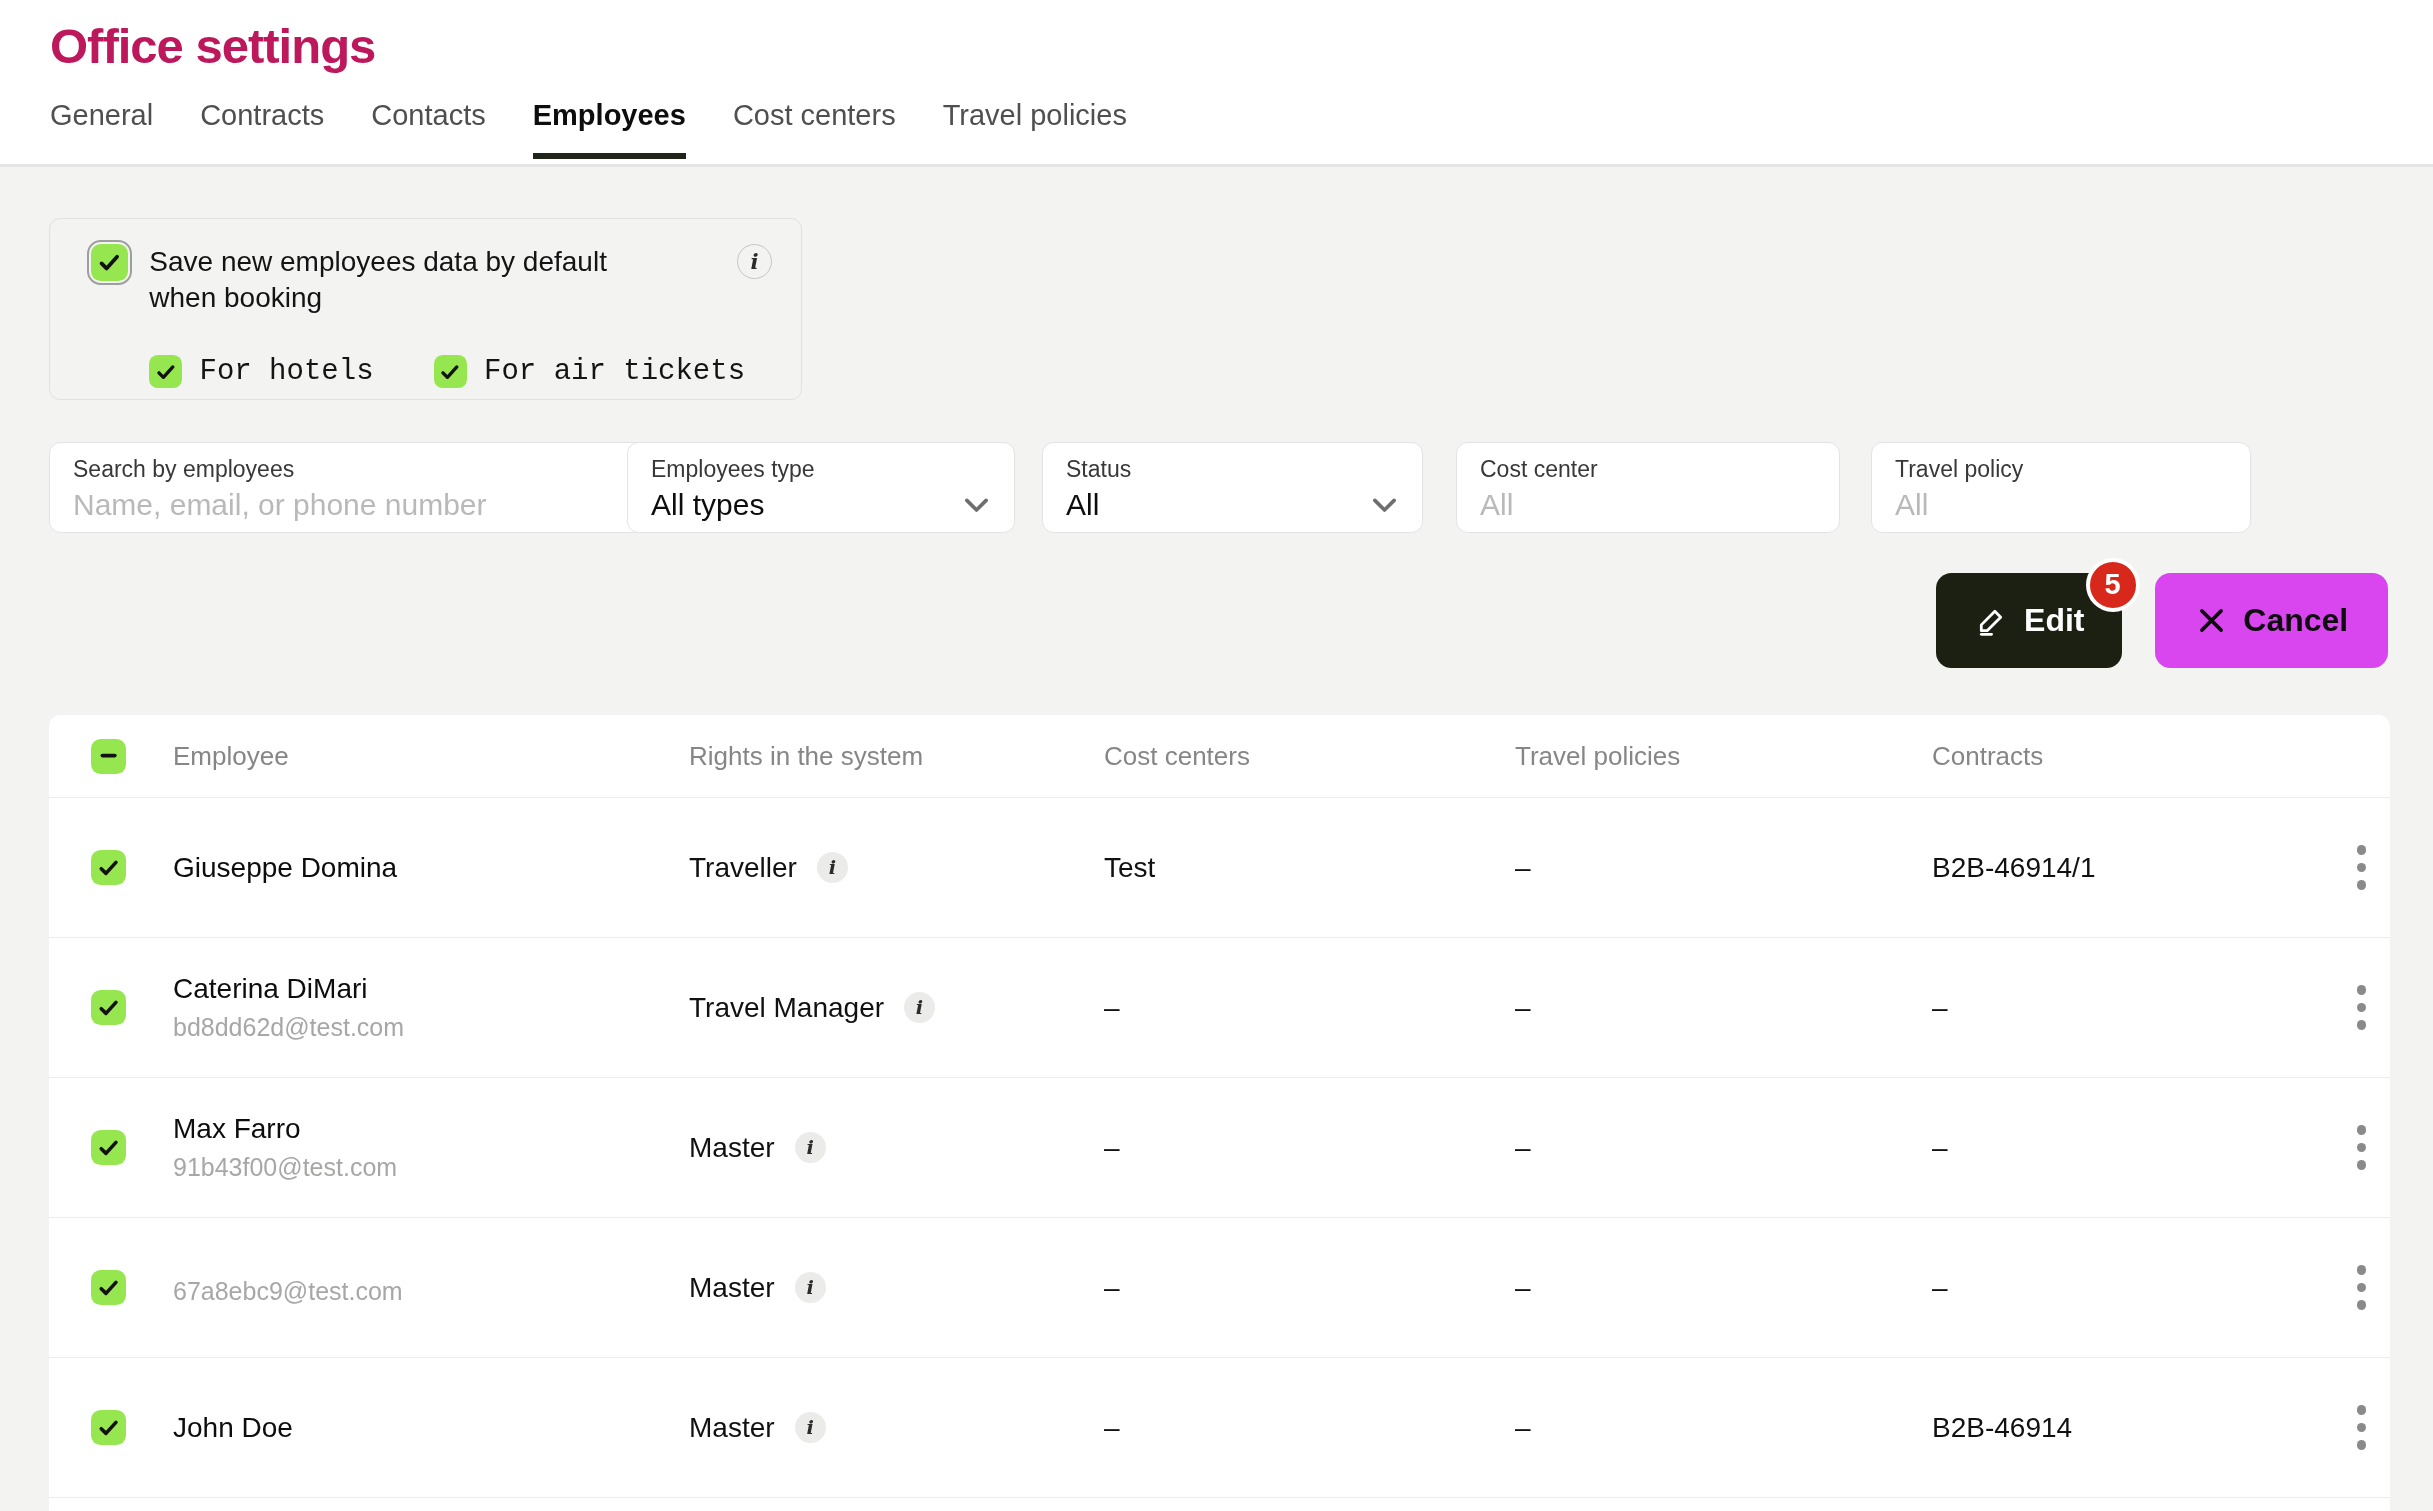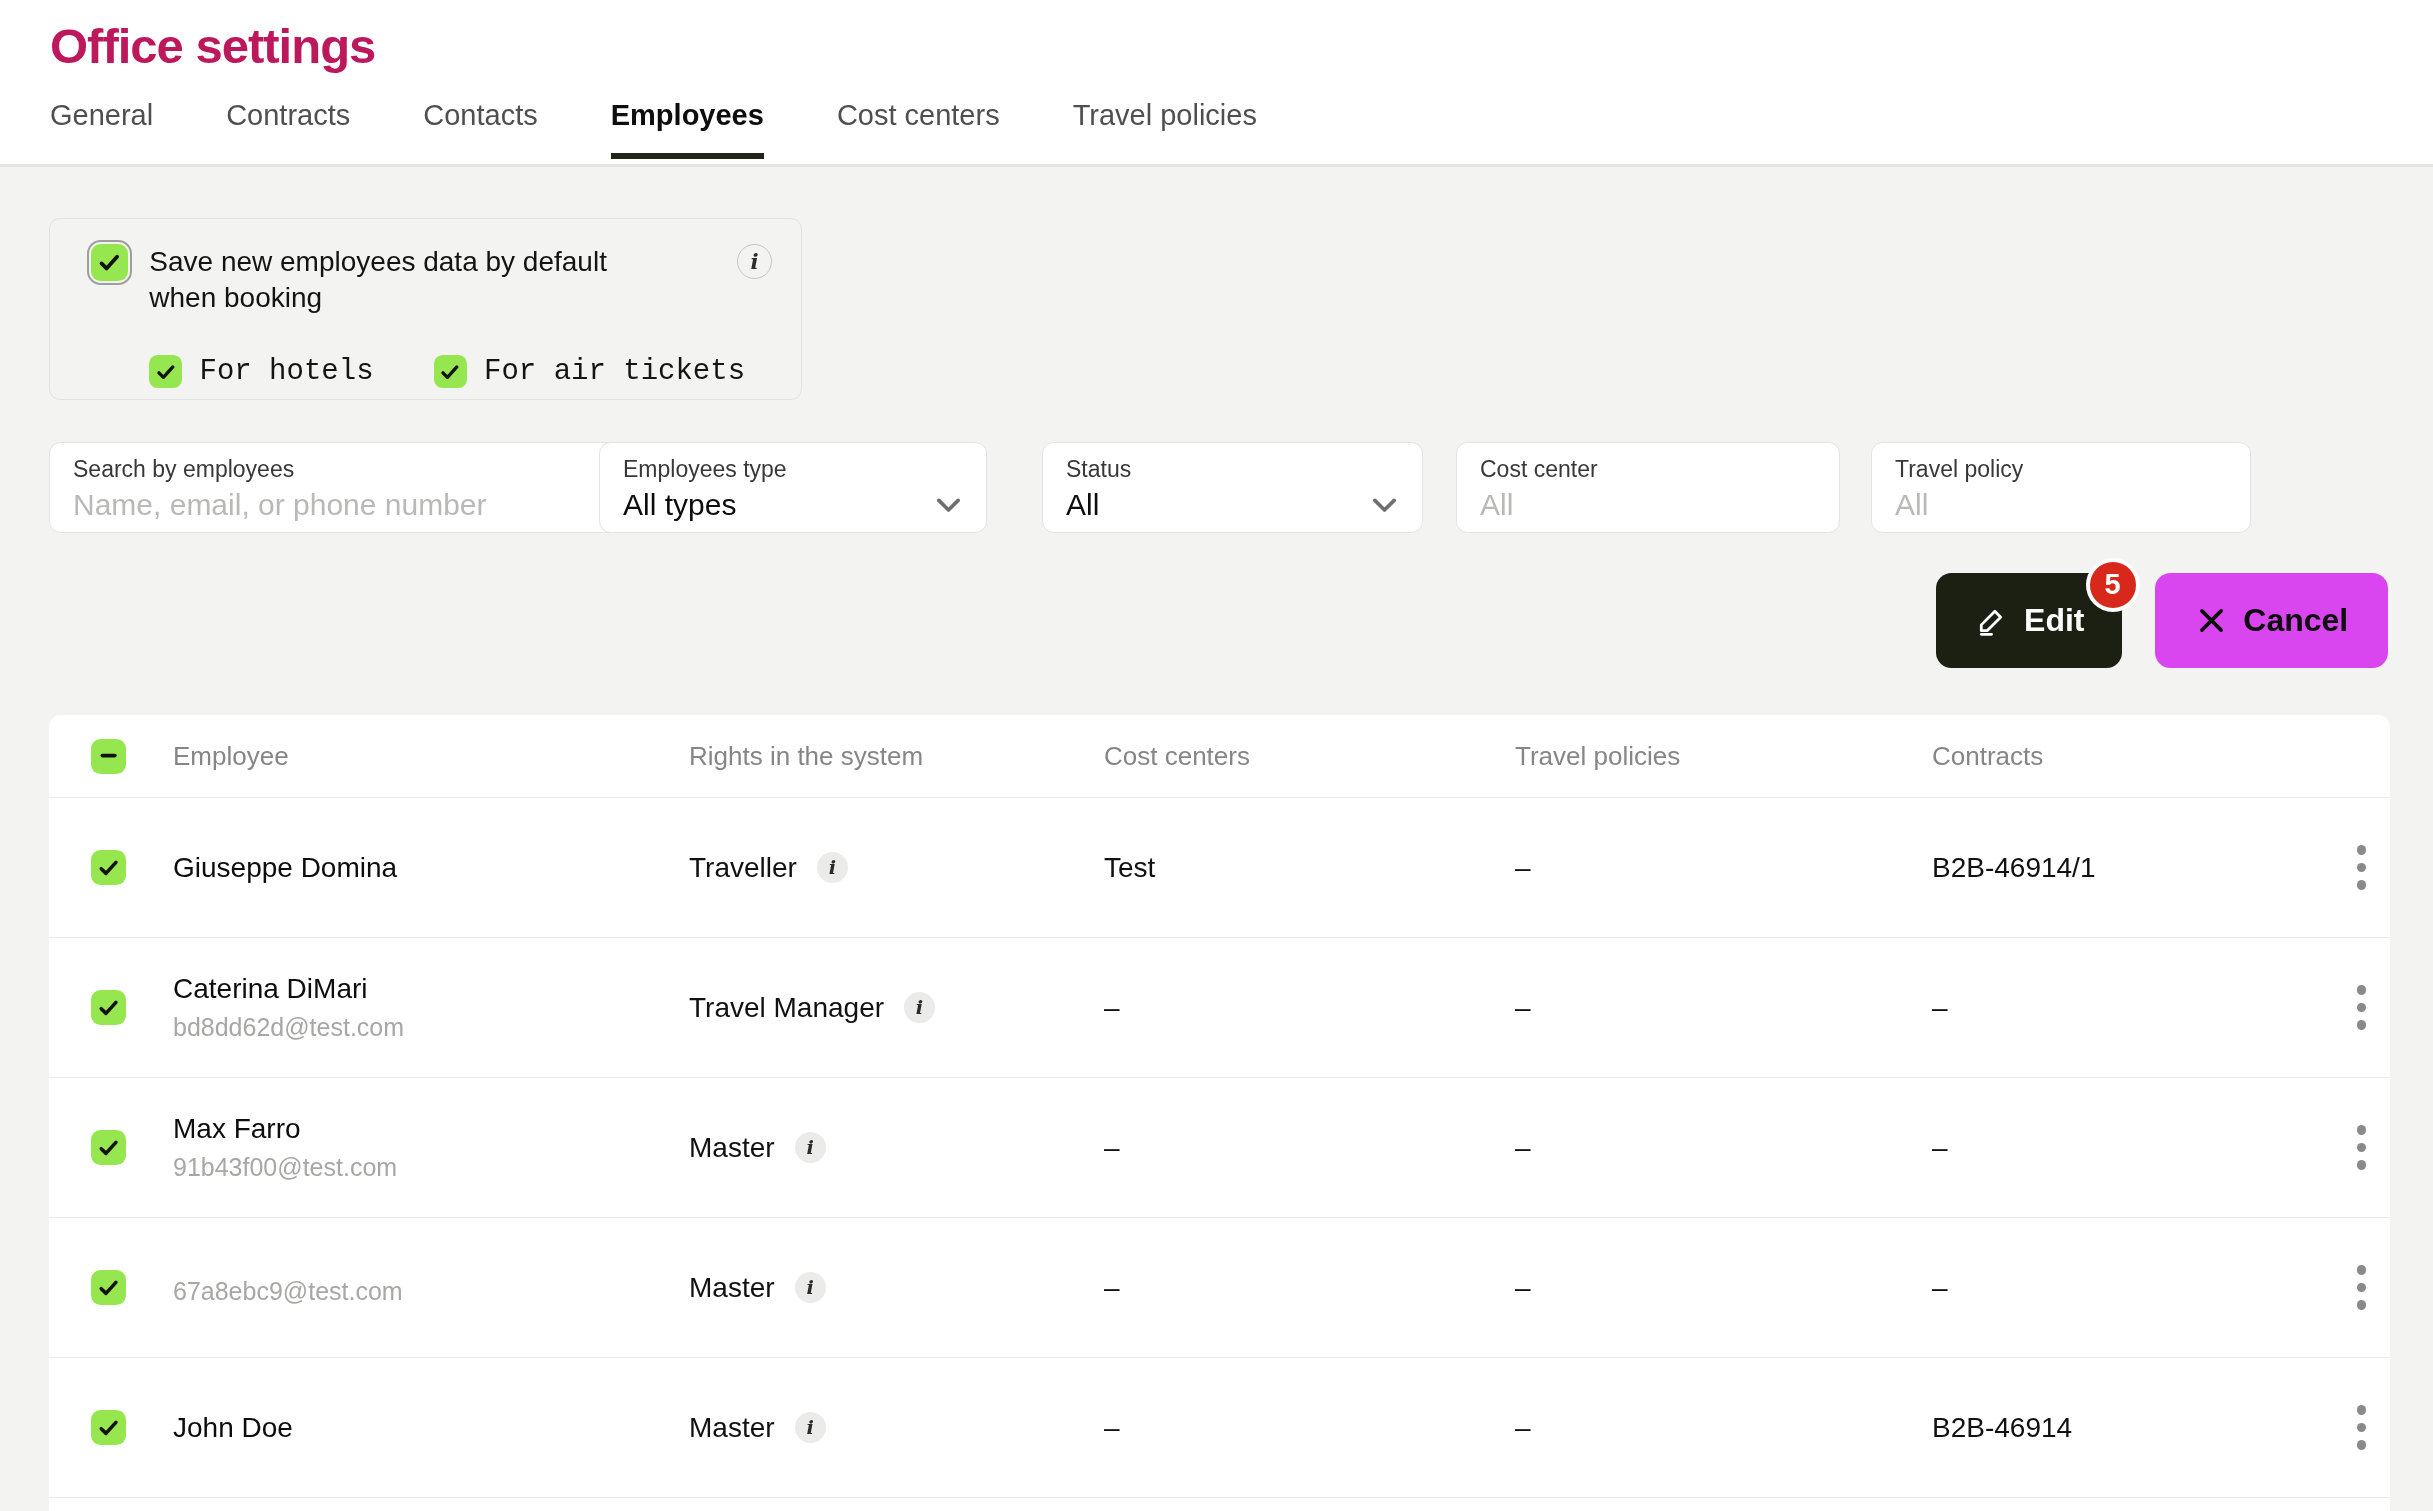--- a/index.html
+++ b/index.html
@@ -3,21 +3,21 @@
 <meta charset="utf-8">
 <style>
   * { margin:0; padding:0; box-sizing:border-box; }
   html,body { width:2434px; height:1512px; overflow:hidden;
     font-family:"Liberation Sans", sans-serif; background:#F3F3F2; color:#111; }
 
   
   .page-header { background:#fff; height:167px; padding:17.5px 0 0 50px;
     border-bottom:3.9px solid #E4E4E3; }
   .page-title { font-size:49px; font-weight:700; letter-spacing:-1px; color:#be185d; }
-  .tabs { display:flex; gap:73px; margin-top:25px; }
+  .tabs { display:flex; gap:47px; margin-top:25px; }
   .tab { font-size:29px; color:#4f4f4f; padding-bottom:21.3px; cursor:pointer; }
   .tab.active { color:#0d0d0d; font-weight:600; border-bottom:6.8px solid #20251A; }
 
   
   .save-card { position:absolute; left:49px; top:218px; width:753px; height:182px;
     border:1.9px solid #E1E1E0; border-radius:11px; padding:25px 29px 0 41px; }
   .save-main { display:flex; align-items:flex-start; }
   .checkbox { background:#96E650; border-radius:9.7px; display:flex;
     align-items:center; justify-content:center; flex:none; cursor:pointer; }
   .cb-lg { width:37px; height:37px; outline:2.9px solid #9E9E9E; outline-offset:2.9px; }
@@ -33,21 +33,21 @@
   .save-option { display:flex; align-items:center; gap:17.5px; font-size:29px; color:#141414; }
 
   
   .filter-box { position:absolute; top:442px; height:91px; background:#fff;
     border:1.9px solid #E3E3E2; border-radius:11.6px; padding:12.6px 21.3px 0 23px; }
   .filter-label { font-size:23px; color:#383838; }
   .filter-value { font-size:30px; color:#0d0d0d; margin-top:5.8px; }
   .filter-value.placeholder { color:#B9B9B8; }
   .filter-icon { position:absolute; right:21.3px; top:45px; }
   .f-search { left:49px;  width:655px; }
-  .f-type   { left:599px; width:388px; }
+  .f-type   { left:627px; width:388px; }
   .f-status { left:1042px; width:381px; }
   .f-cost   { left:1456px; width:384px; }
   .f-policy { left:1871px; width:380px; }
   .f-search input { border:none; outline:none; font-size:30px; margin-top:5.8px;
     width:446px; font-family:"Liberation Sans",sans-serif; color:#0d0d0d; background:transparent; }
   .f-search input::placeholder { color:#B9B9B8; }
 
   
   .actions { position:absolute; top:573px; right:45px; display:flex; gap:33px; }
   .btn { height:95px; border:none; border-radius:15.5px; font-size:32px; font-weight:600;

